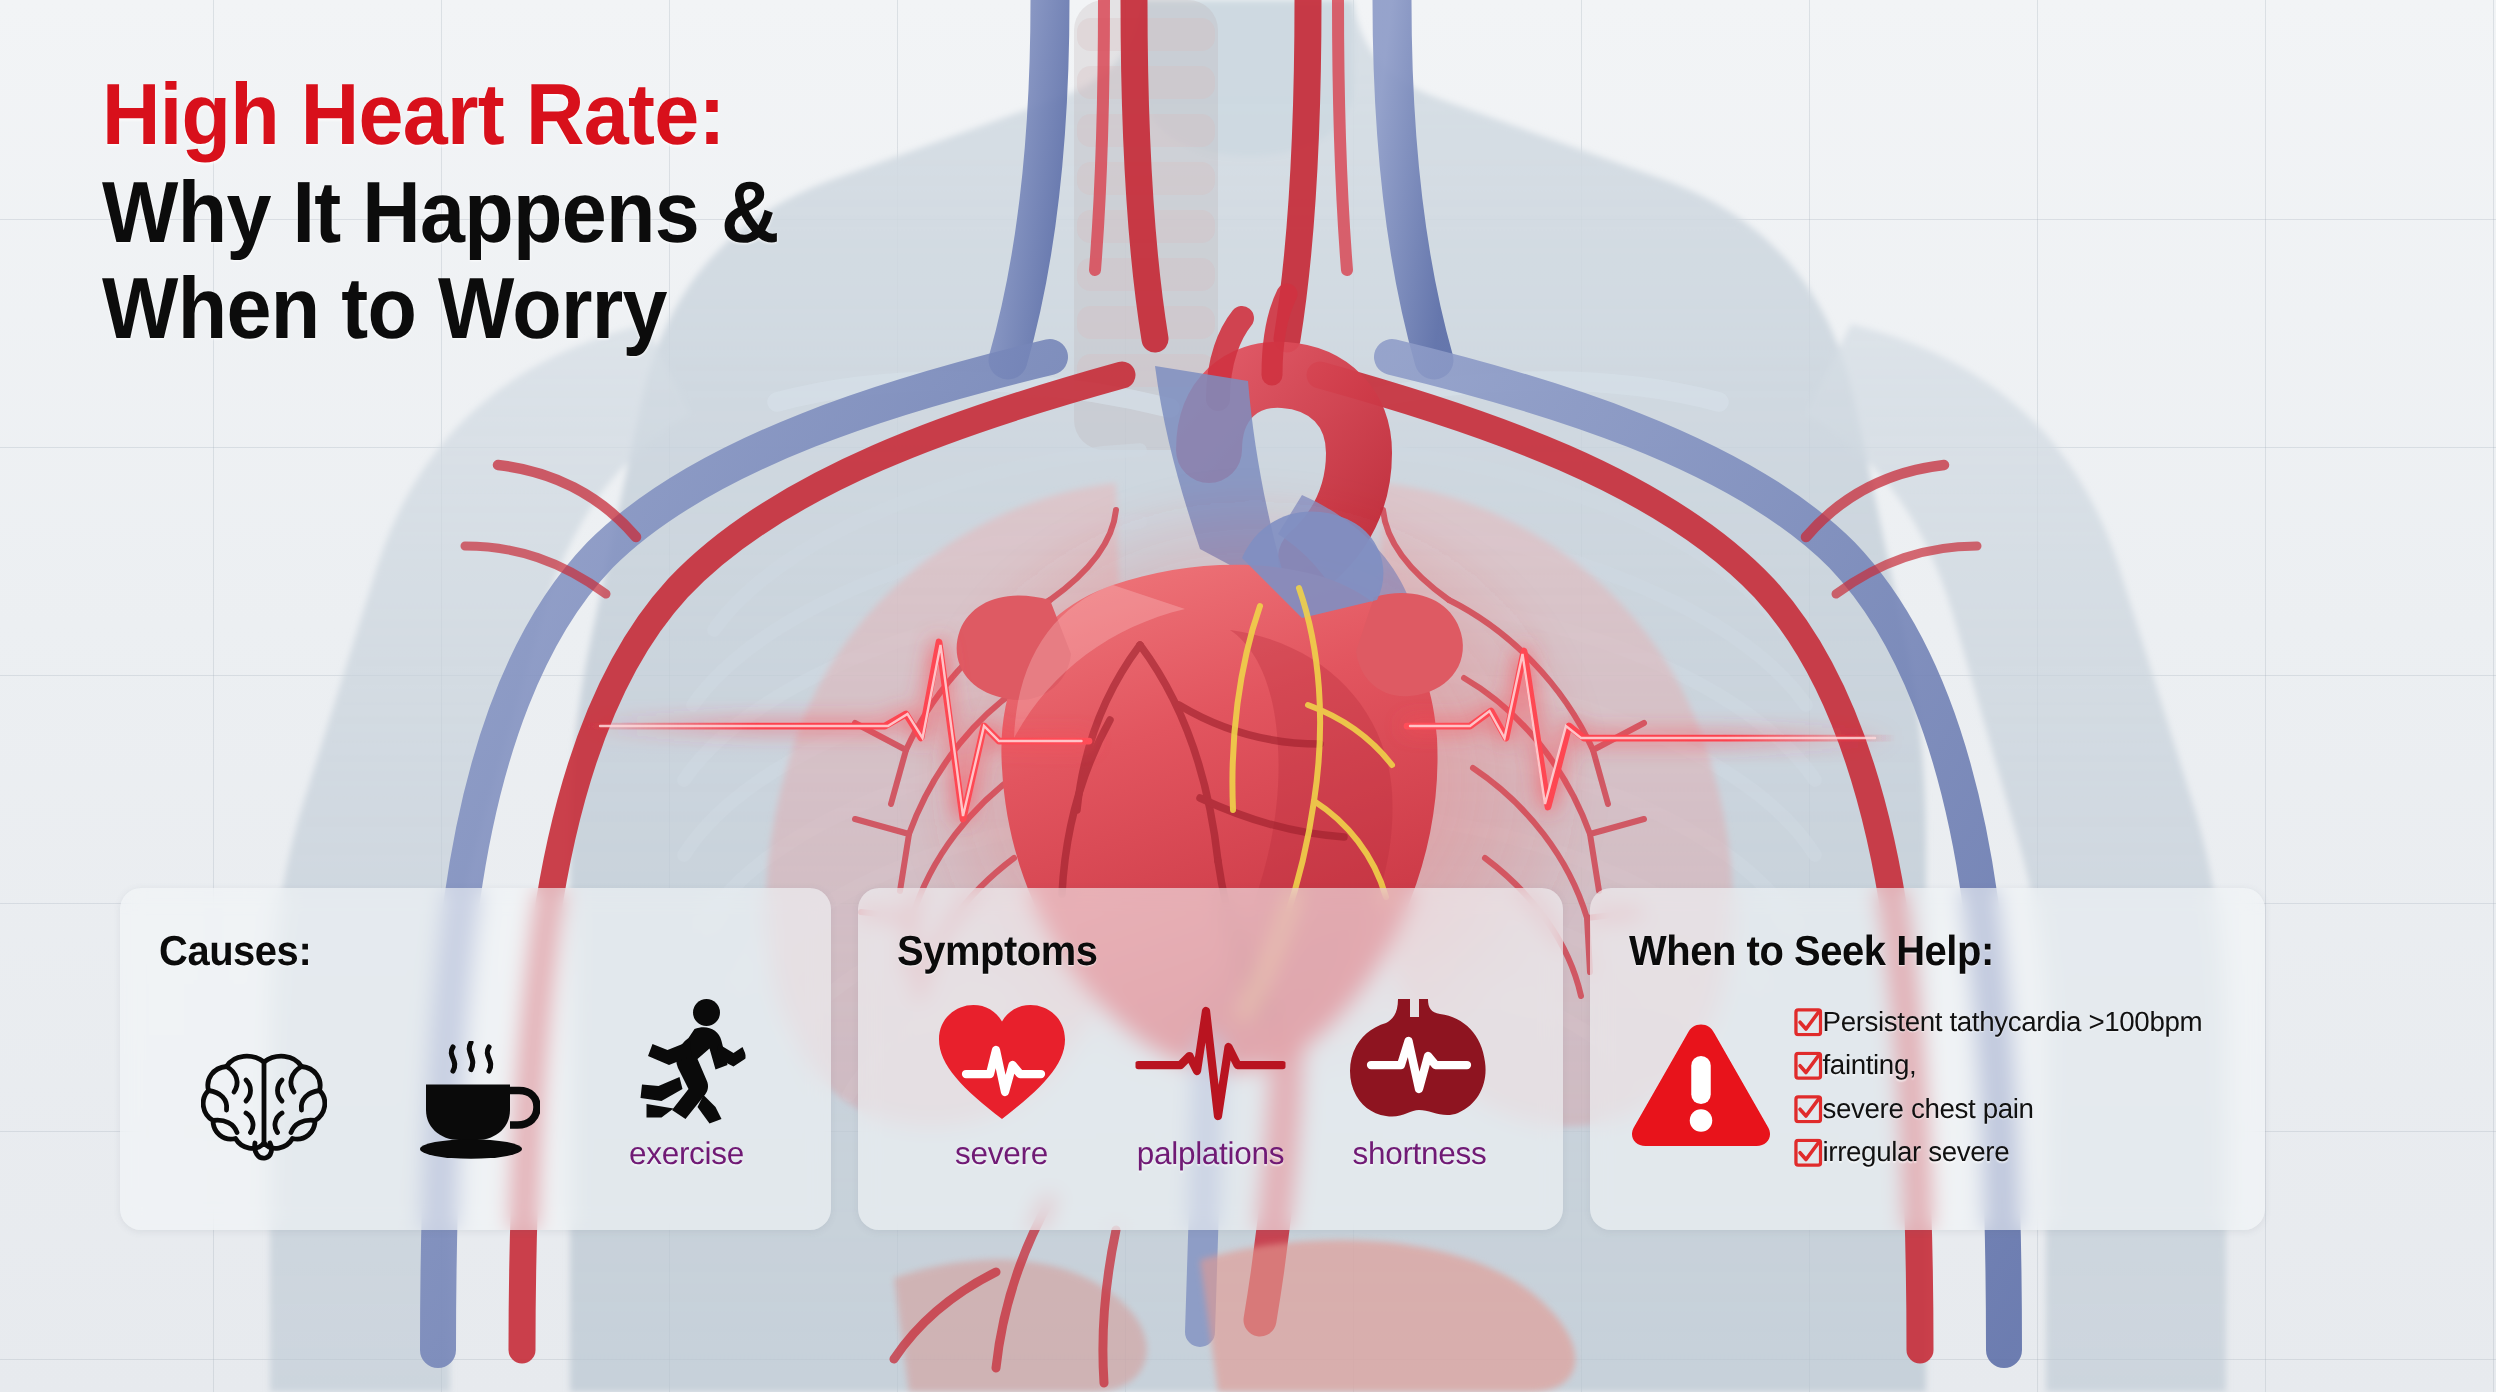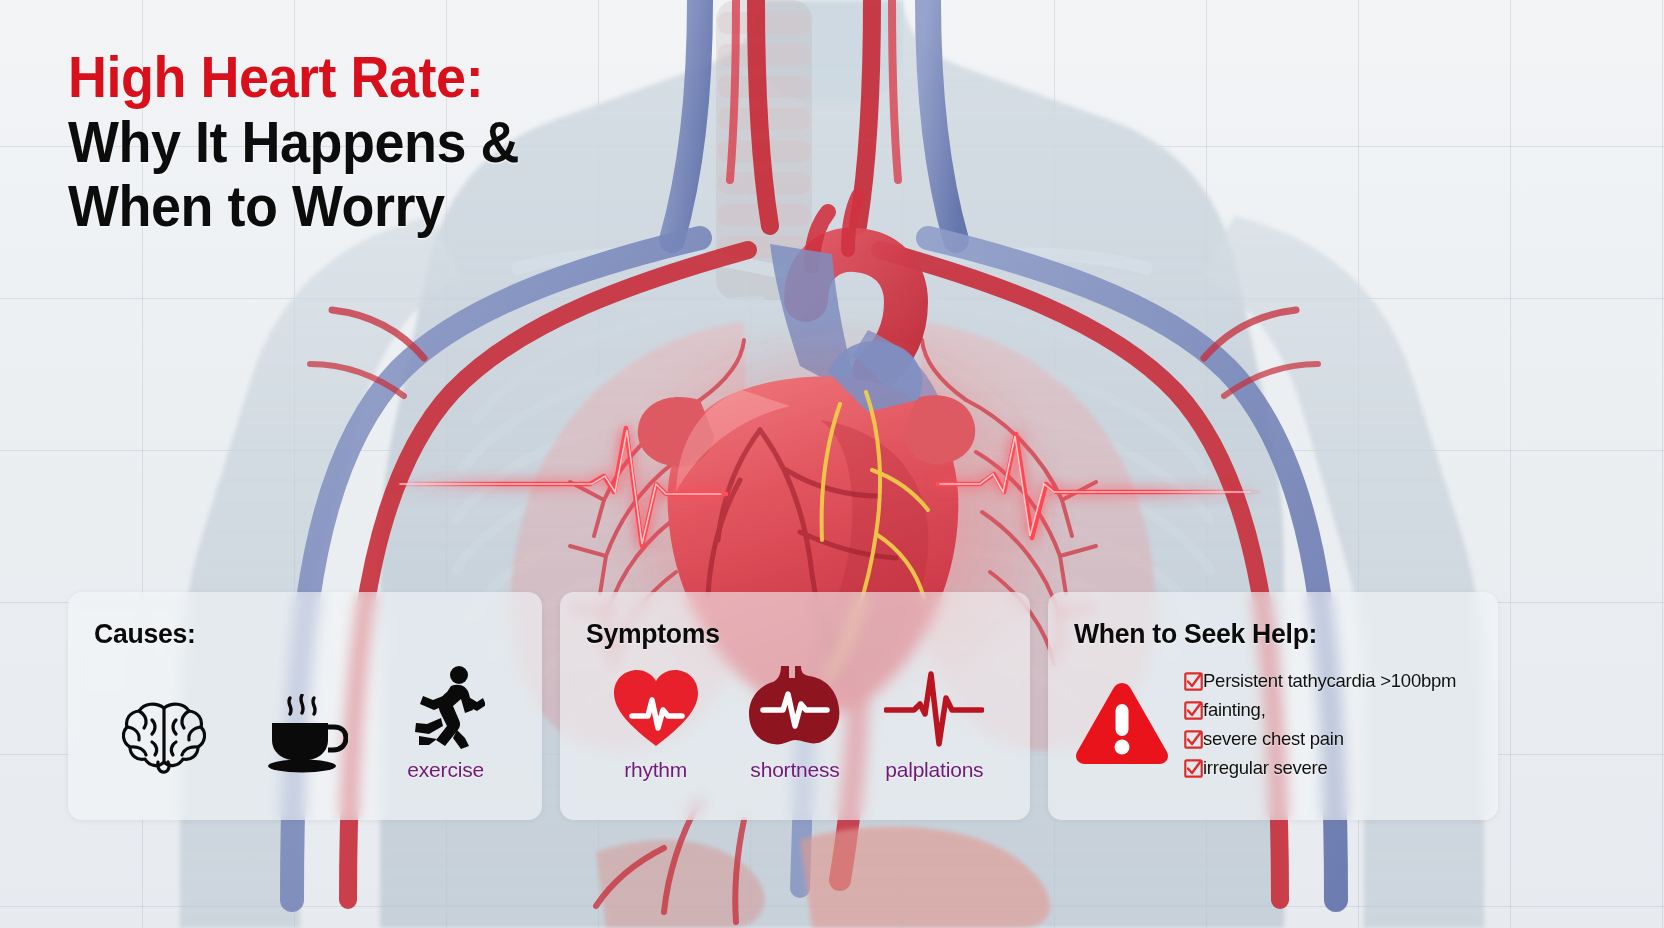--- a/index.html
+++ b/index.html
@@ -50,21 +50,21 @@
     transform:scaleX(.93);
     transform-origin:left center;
     white-space:nowrap;
     text-shadow:0 1px 2px rgba(255,255,255,.85);
   }
   .title-line.red{ color:#d8101b; margin-bottom:8px; }
   .title-line.dark{ color:#0c0c0c; margin-bottom:6px; }
 
   
   .panels{
-    position:absolute; left:68px; top:592px; width:1432px; height:228px;
+    position:absolute; left:80px; top:592px; width:1432px; height:228px;
     display:flex; gap:18px;
   }
   .panel{
     position:relative;
     background:rgba(244,246,248,.60);
     border-radius:14px;
     backdrop-filter:blur(7px);
     -webkit-backdrop-filter:blur(7px);
     box-shadow:0 1px 5px rgba(90,100,115,.10);
     padding:26px 26px 0 26px;
@@ -427,44 +427,44 @@
       <div class="icon-row">
 
         <div class="icon-cell">
           <div class="icon-art">
             <svg width="92" height="84" viewBox="0 0 92 84" xmlns="http://www.w3.org/2000/svg">
               <path d="M46 80 C20 60 4 44 4 27 C4 13 15 4 27 4 C35 4 42 8 46 15
                        C50 8 57 4 65 4 C77 4 88 13 88 27 C88 44 72 60 46 80 Z" fill="#e8202c"></path>
               <path d="M22 50 H38 L42 34 L48 62 L53 44 L58 50 H72" fill="none" stroke="#ffffff" stroke-width="5.5" stroke-linecap="round" stroke-linejoin="round"></path>
             </svg>
           </div>
-          <div class="icon-label">rhythm</div>
+          <div class="icon-label">severe</div>
+        </div>
+
+        <div class="icon-cell">
+          <div class="icon-art">
+            <svg width="100" height="84" viewBox="0 0 100 84" xmlns="http://www.w3.org/2000/svg">
+              <path d="M2 44 H30 L36 38 L41 48 L47 8 L55 78 L62 32 L68 44 H98" fill="none" stroke="#b91420" stroke-width="5.5" stroke-linecap="round" stroke-linejoin="round"></path>
+            </svg>
+          </div>
+          <div class="icon-label">palplations</div>
         </div>
 
         <div class="icon-cell">
           <div class="icon-art">
             <svg width="96" height="86" viewBox="0 0 96 86" xmlns="http://www.w3.org/2000/svg">
               <path d="M34 2 C34 12 30 16 26 18 C12 22 2 34 2 50 C2 66 12 78 26 80
                        C36 82 42 76 48 76 C56 76 64 82 74 78 C88 72 94 58 92 44
                        C90 26 78 14 62 12 C56 11 54 8 54 2 L48 2 L48 14 L42 14 L42 2 Z" fill="#8e1420"></path>
               <path d="M16 46 H36 L41 30 L48 62 L54 40 L59 46 H80" fill="none" stroke="#ffffff" stroke-width="5.5" stroke-linecap="round" stroke-linejoin="round"></path>
             </svg>
           </div>
           <div class="icon-label">shortness</div>
         </div>
 
-        <div class="icon-cell">
-          <div class="icon-art">
-            <svg width="100" height="84" viewBox="0 0 100 84" xmlns="http://www.w3.org/2000/svg">
-              <path d="M2 44 H30 L36 38 L41 48 L47 8 L55 78 L62 32 L68 44 H98" fill="none" stroke="#b91420" stroke-width="5.5" stroke-linecap="round" stroke-linejoin="round"></path>
-            </svg>
-          </div>
-          <div class="icon-label">palplations</div>
-        </div>
-
       </div>
     </div>
 
     <div class="panel help">
       <div class="panel-title">When to Seek Help:</div>
       <div class="help-body">
 
         <div class="warn-wrap">
           <svg width="96" height="86" viewBox="0 0 96 86" xmlns="http://www.w3.org/2000/svg">
             <path d="M48 3 C52 3 55 5 57 9 L93 72 C96 78 92 84 85 84 H11 C4 84 0 78 3 72 L39 9 C41 5 44 3 48 3 Z" fill="#e8131b"></path>

